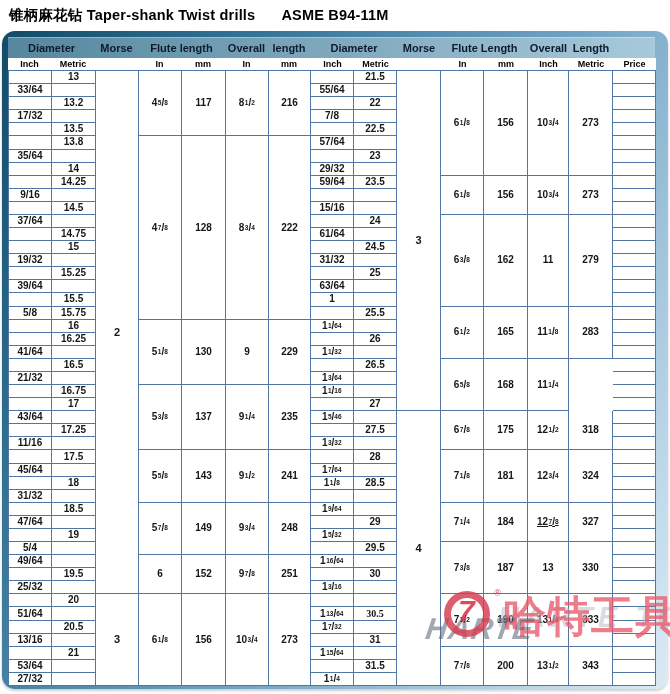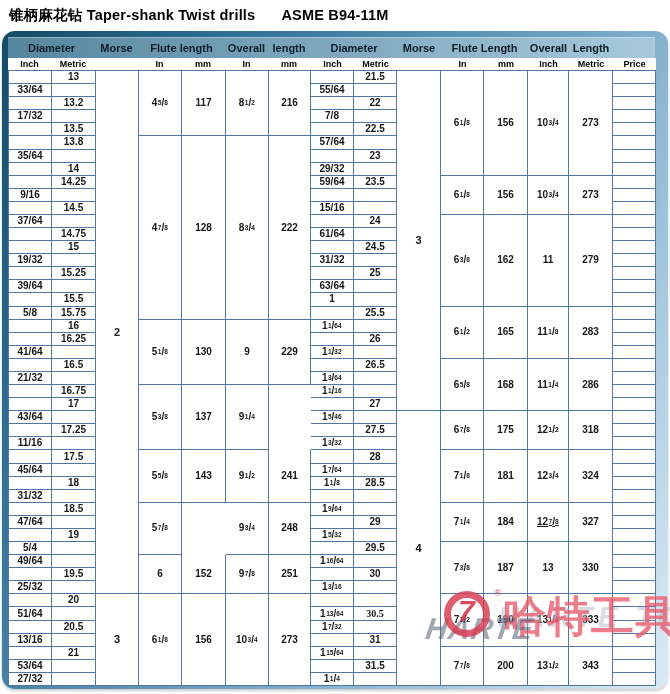--- a/index.html
+++ b/index.html
@@ -188,25 +188,27 @@
             <div class="c" style="grid-area: 6 / 5 / span 14;">128</div>
             <div class="c" style="grid-area: 6 / 6 / span 14;">8<sup>3</sup>/<sub>4</sub></div>
             <div class="c" style="grid-area: 6 / 7 / span 14;">222</div>
             <div class="c" style="grid-area: 20 / 4 / span 5;">5<sup>1</sup>/<sub>8</sub></div>
             <div class="c" style="grid-area: 20 / 5 / span 5;">130</div>
             <div class="c" style="grid-area: 20 / 6 / span 5;">9</div>
             <div class="c" style="grid-area: 20 / 7 / span 5;">229</div>
             <div class="c" style="grid-area: 25 / 4 / span 5;">5<sup>3</sup>/<sub>8</sub></div>
             <div class="c" style="grid-area: 25 / 5 / span 5;">137</div>
             <div class="c" style="grid-area: 25 / 6 / span 5;">9<sup>1</sup>/<sub>4</sub></div>
+            <div class="c" style="grid-area: 25 / 7 / span 5;">235</div>
             <div class="c" style="grid-area: 30 / 4 / span 4;">5<sup>5</sup>/<sub>8</sub></div>
             <div class="c" style="grid-area: 30 / 5 / span 4;">143</div>
             <div class="c" style="grid-area: 30 / 6 / span 4;">9<sup>1</sup>/<sub>2</sub></div>
             <div class="c" style="grid-area: 30 / 7 / span 4;">241</div>
             <div class="c" style="grid-area: 34 / 4 / span 4;">5<sup>7</sup>/<sub>8</sub></div>
+            <div class="c" style="grid-area: 34 / 5 / span 4;">149</div>
             <div class="c" style="grid-area: 34 / 6 / span 4;">9<sup>3</sup>/<sub>4</sub></div>
             <div class="c" style="grid-area: 34 / 7 / span 4;">248</div>
             <div class="c" style="grid-area: 38 / 4 / span 3;">6</div>
             <div class="c" style="grid-area: 38 / 5 / span 3;">152</div>
             <div class="c" style="grid-area: 38 / 6 / span 3;">9<sup>7</sup>/<sub>8</sub></div>
             <div class="c" style="grid-area: 38 / 7 / span 3;">251</div>
             <div class="c" style="grid-area: 41 / 4 / span 7;">6<sup>1</sup>/<sub>8</sub></div>
             <div class="c" style="grid-area: 41 / 5 / span 7;">156</div>
             <div class="c" style="grid-area: 41 / 6 / span 7;">10<sup>3</sup>/<sub>4</sub></div>
             <div class="c" style="grid-area: 41 / 7 / span 7;">273</div>
@@ -340,21 +342,20 @@
             <div class="c" style="grid-area: 12 / 5 / span 7;">162</div>
             <div class="c" style="grid-area: 12 / 6 / span 7;">11</div>
             <div class="c" style="grid-area: 12 / 7 / span 7;">279</div>
             <div class="c" style="grid-area: 19 / 4 / span 4;">6<sup>1</sup>/<sub>2</sub></div>
             <div class="c" style="grid-area: 19 / 5 / span 4;">165</div>
             <div class="c" style="grid-area: 19 / 6 / span 4;">11<sup>1</sup>/<sub>8</sub></div>
             <div class="c" style="grid-area: 19 / 7 / span 4;">283</div>
             <div class="c" style="grid-area: 23 / 4 / span 4;">6<sup>5</sup>/<sub>8</sub></div>
             <div class="c" style="grid-area: 23 / 5 / span 4;">168</div>
             <div class="c" style="grid-area: 23 / 6 / span 4;">11<sup>1</sup>/<sub>4</sub></div>
-            <div class="c" style="grid-area: 23 / 7 / span 4;">286</div>
             <div class="c" style="grid-area: 27 / 4 / span 3;">6<sup>7</sup>/<sub>8</sub></div>
             <div class="c" style="grid-area: 27 / 5 / span 3;">175</div>
             <div class="c" style="grid-area: 27 / 6 / span 3;">12<sup>1</sup>/<sub>2</sub></div>
             <div class="c" style="grid-area: 27 / 7 / span 3;">318</div>
             <div class="c" style="grid-area: 30 / 4 / span 4;">7<sup>1</sup>/<sub>8</sub></div>
             <div class="c" style="grid-area: 30 / 5 / span 4;">181</div>
             <div class="c" style="grid-area: 30 / 6 / span 4;">12<sup>3</sup>/<sub>4</sub></div>
             <div class="c" style="grid-area: 30 / 7 / span 4;">324</div>
             <div class="c" style="grid-area: 34 / 4 / span 3;">7<sup>1</sup>/<sub>4</sub></div>
             <div class="c" style="grid-area: 34 / 5 / span 3;">184</div>

